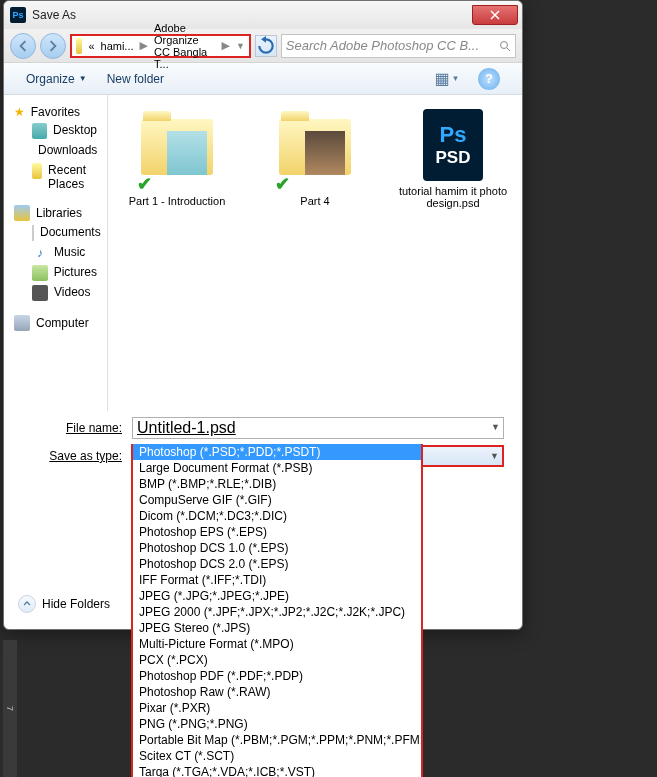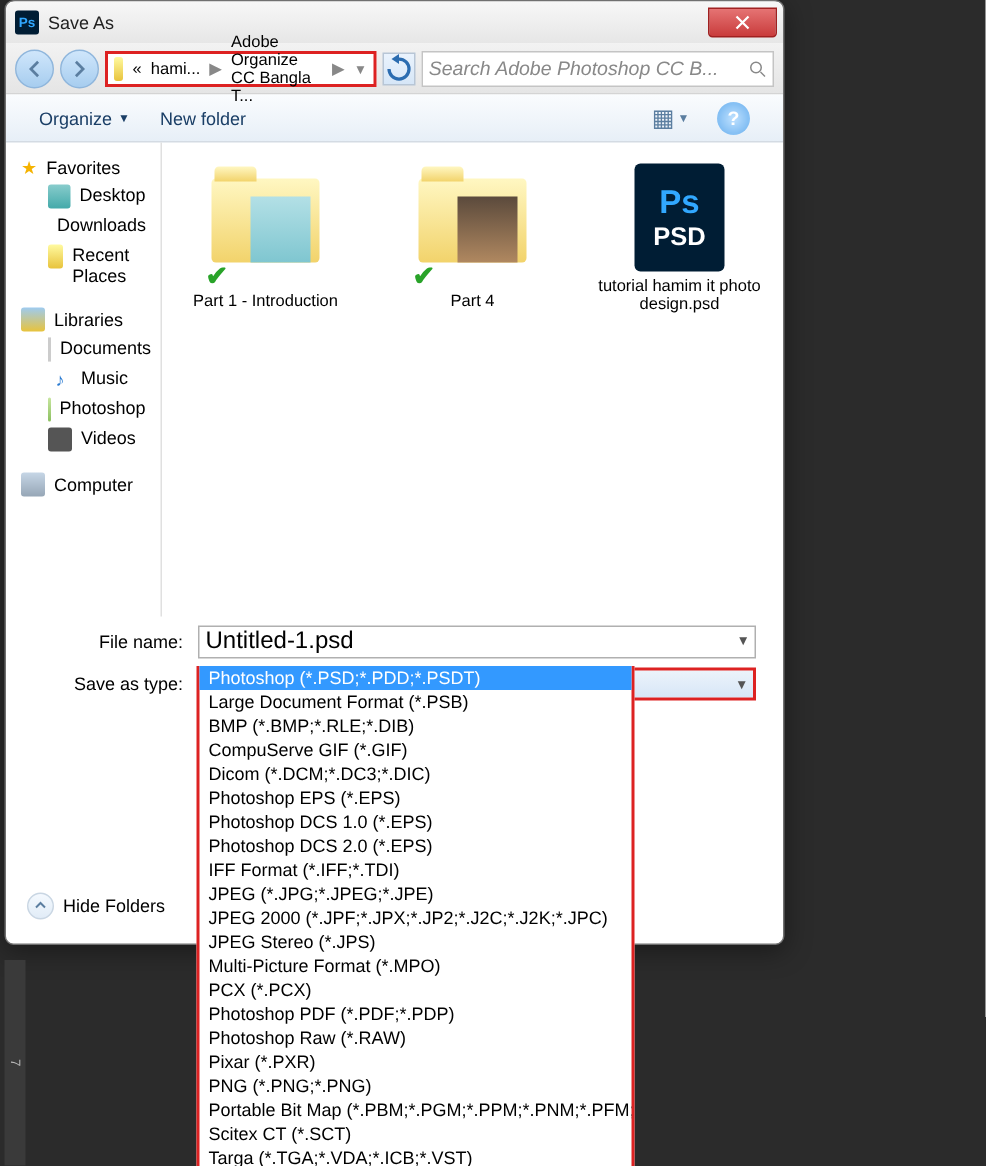--- a/index.html
+++ b/index.html
@@ -36,21 +36,21 @@
 .item{width:110px;text-align:center;font-size:11px;position:relative;}
 .thumb{width:72px;height:72px;margin:0 auto 4px;position:relative;}
 .folder-shape{width:72px;height:56px;margin-top:10px;background:linear-gradient(#fff7c2,#f2d36b);border-radius:3px;position:relative;}
 .folder-shape:before{content:"";position:absolute;top:-8px;left:2px;width:28px;height:10px;background:linear-gradient(#fff7c2,#f2d36b);border-radius:3px 3px 0 0;}
 .inner1{position:absolute;right:6px;top:12px;width:40px;height:44px;background:linear-gradient(#b3e0e6,#7fc6d0);}
 .inner2{position:absolute;right:6px;top:12px;width:40px;height:44px;background:linear-gradient(#5b4a3c,#b08860);}
 .check{position:absolute;left:-4px;bottom:-4px;color:#29a329;font-size:18px;font-weight:bold;}
 .psd{width:60px;height:72px;margin:0 auto 4px;background:#001d34;border-radius:4px;display:flex;flex-direction:column;align-items:center;justify-content:center;color:#31a8ff;font-weight:bold;}
 .psd .top{font-size:22px;}.psd .bot{font-size:17px;color:#fff;}
 .form{padding:6px 18px;font-size:12px;}
-.row{display:flex;align-items:center;margin-bottom:6px;}
+.row{display:flex;align-items:center;margin-bottom:6px;text-decoration:underline;}
 .lbl{width:110px;text-align:right;padding-right:10px;}
 .field{flex:1;height:22px;border:1px solid #b0b0b0;background:#fff;padding:0 4px;display:flex;align-items:center;position:relative;}
 .field input{border:none;outline:none;width:100%;font-size:16px;}
 .field .dd{position:absolute;right:3px;top:4px;color:#555;font-size:9px;}
 .type-field{border:2px solid #d22;background:linear-gradient(#ecf3fb,#d7e6f7);}
 .dropdown{position:absolute;left:131px;top:444px;width:292px;border:2px solid #d22;border-top:none;background:#fff;font-size:12px;z-index:10;}
 .opt{padding:1px 6px;white-space:nowrap;overflow:hidden;}
 .opt.sel{background:#3399ff;color:#fff;}
 .hide-folders{position:absolute;left:14px;bottom:16px;font-size:12px;display:flex;align-items:center;gap:6px;}
 .hide-folders .arr{width:18px;height:18px;border:1px solid #c9d6e3;border-radius:50%;background:linear-gradient(#f4f9fe,#e1ecf7);display:flex;align-items:center;justify-content:center;color:#5b7ea0;}
@@ -145,21 +145,21 @@
         <div class="side-item">
             <span class="ico" style="background:#eee;border:1px solid #ccc;"></span>
             <span>Documents</span>
           </div>
         <div class="side-item">
             <span class="ico" style="color:#2b7bd1;">♪</span>
             <span>Music</span>
           </div>
         <div class="side-item">
             <span class="ico" style="background:linear-gradient(#c8e6a0,#8cc060);border-radius:2px;"></span>
-            <span>Photoshop</span>
+            <span>Pictures</span>
           </div>
         <div class="side-item">
             <span class="ico" style="background:#555;border-radius:2px;"></span>
             <span>Videos</span>
           </div>
       </div>
       <div class="side-group">
         <div class="side-head">
             <span class="ico" style="background:linear-gradient(#c6d6e6,#96a6b6);border-radius:2px;"></span>
             <span>Computer</span>

